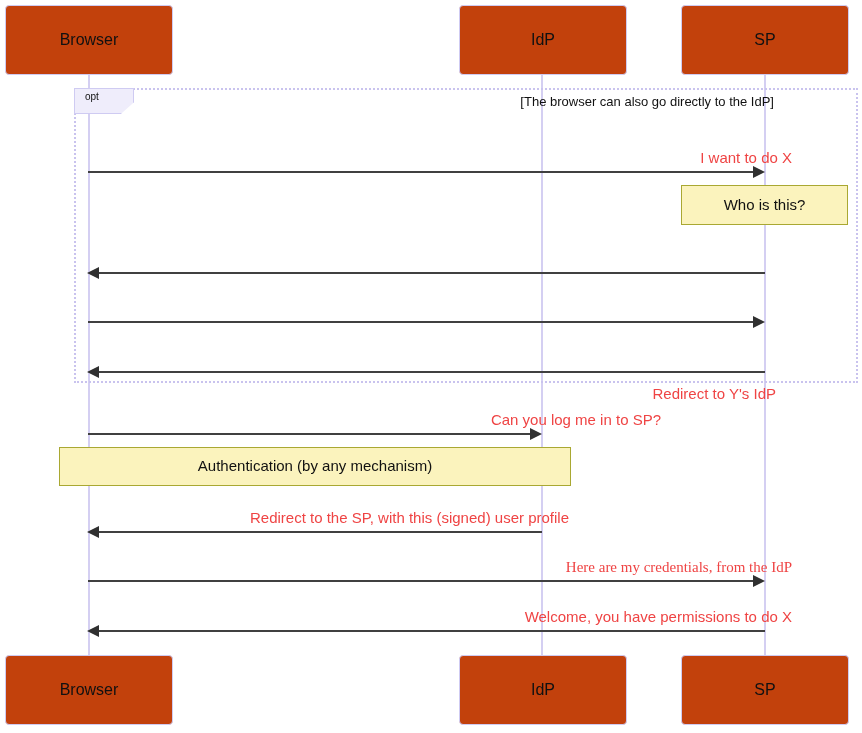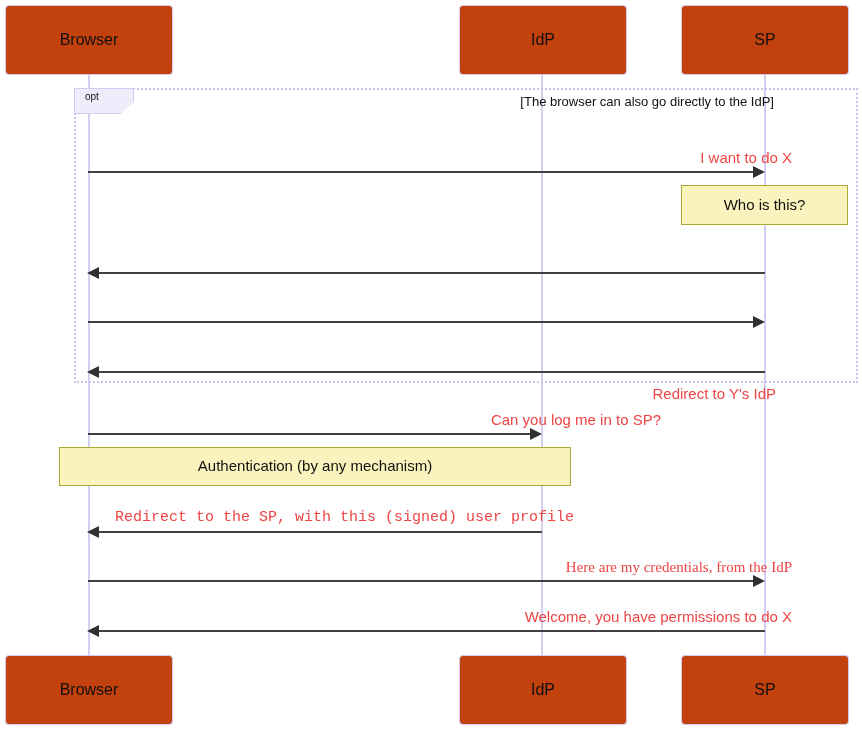--- a/index.html
+++ b/index.html
@@ -162,21 +162,21 @@
   <div class="arrow-head left" style="left:87px; top:366px;"></div>
 
   <div class="msg-label" style="left:88px; top:412px; width:546px;">Can you log me in to SP?</div>
   <div class="msg-line" style="left:88px; top:433px; width:443px;"></div>
   <div class="arrow-head right" style="left:530px; top:428px;"></div>
 
   <div class="note" style="left:59px; top:447px; width:512px; height:39px;">
     <span class="ntext">Authentication (by any mechanism)</span>
   </div>
 
-  <div class="msg-label" style="left:88px; top:510px; width:454px;font-family:Liberation Mono, monospace;">Redirect to the SP, with this (signed) user profile</div>
+  <div class="msg-label" style="left:88px; top:510px; width:454px;">Redirect to the SP, with this (signed) user profile</div>
   <div class="msg-line" style="left:99px; top:531px; width:443px;"></div>
   <div class="arrow-head left" style="left:87px; top:526px;"></div>
 
   <div class="msg-label" style="left:88px; top:559px; width:677px;font-family:Liberation Serif, serif;">Here are my credentials, from the IdP</div>
   <div class="msg-line" style="left:88px; top:580px; width:666px;"></div>
   <div class="arrow-head right" style="left:753px; top:575px;"></div>
 
   <div class="msg-label" style="left:88px; top:609px; width:677px;">Welcome, you have permissions to do X</div>
   <div class="msg-line" style="left:99px; top:630px; width:666px;"></div>
   <div class="arrow-head left" style="left:87px; top:625px;"></div>

